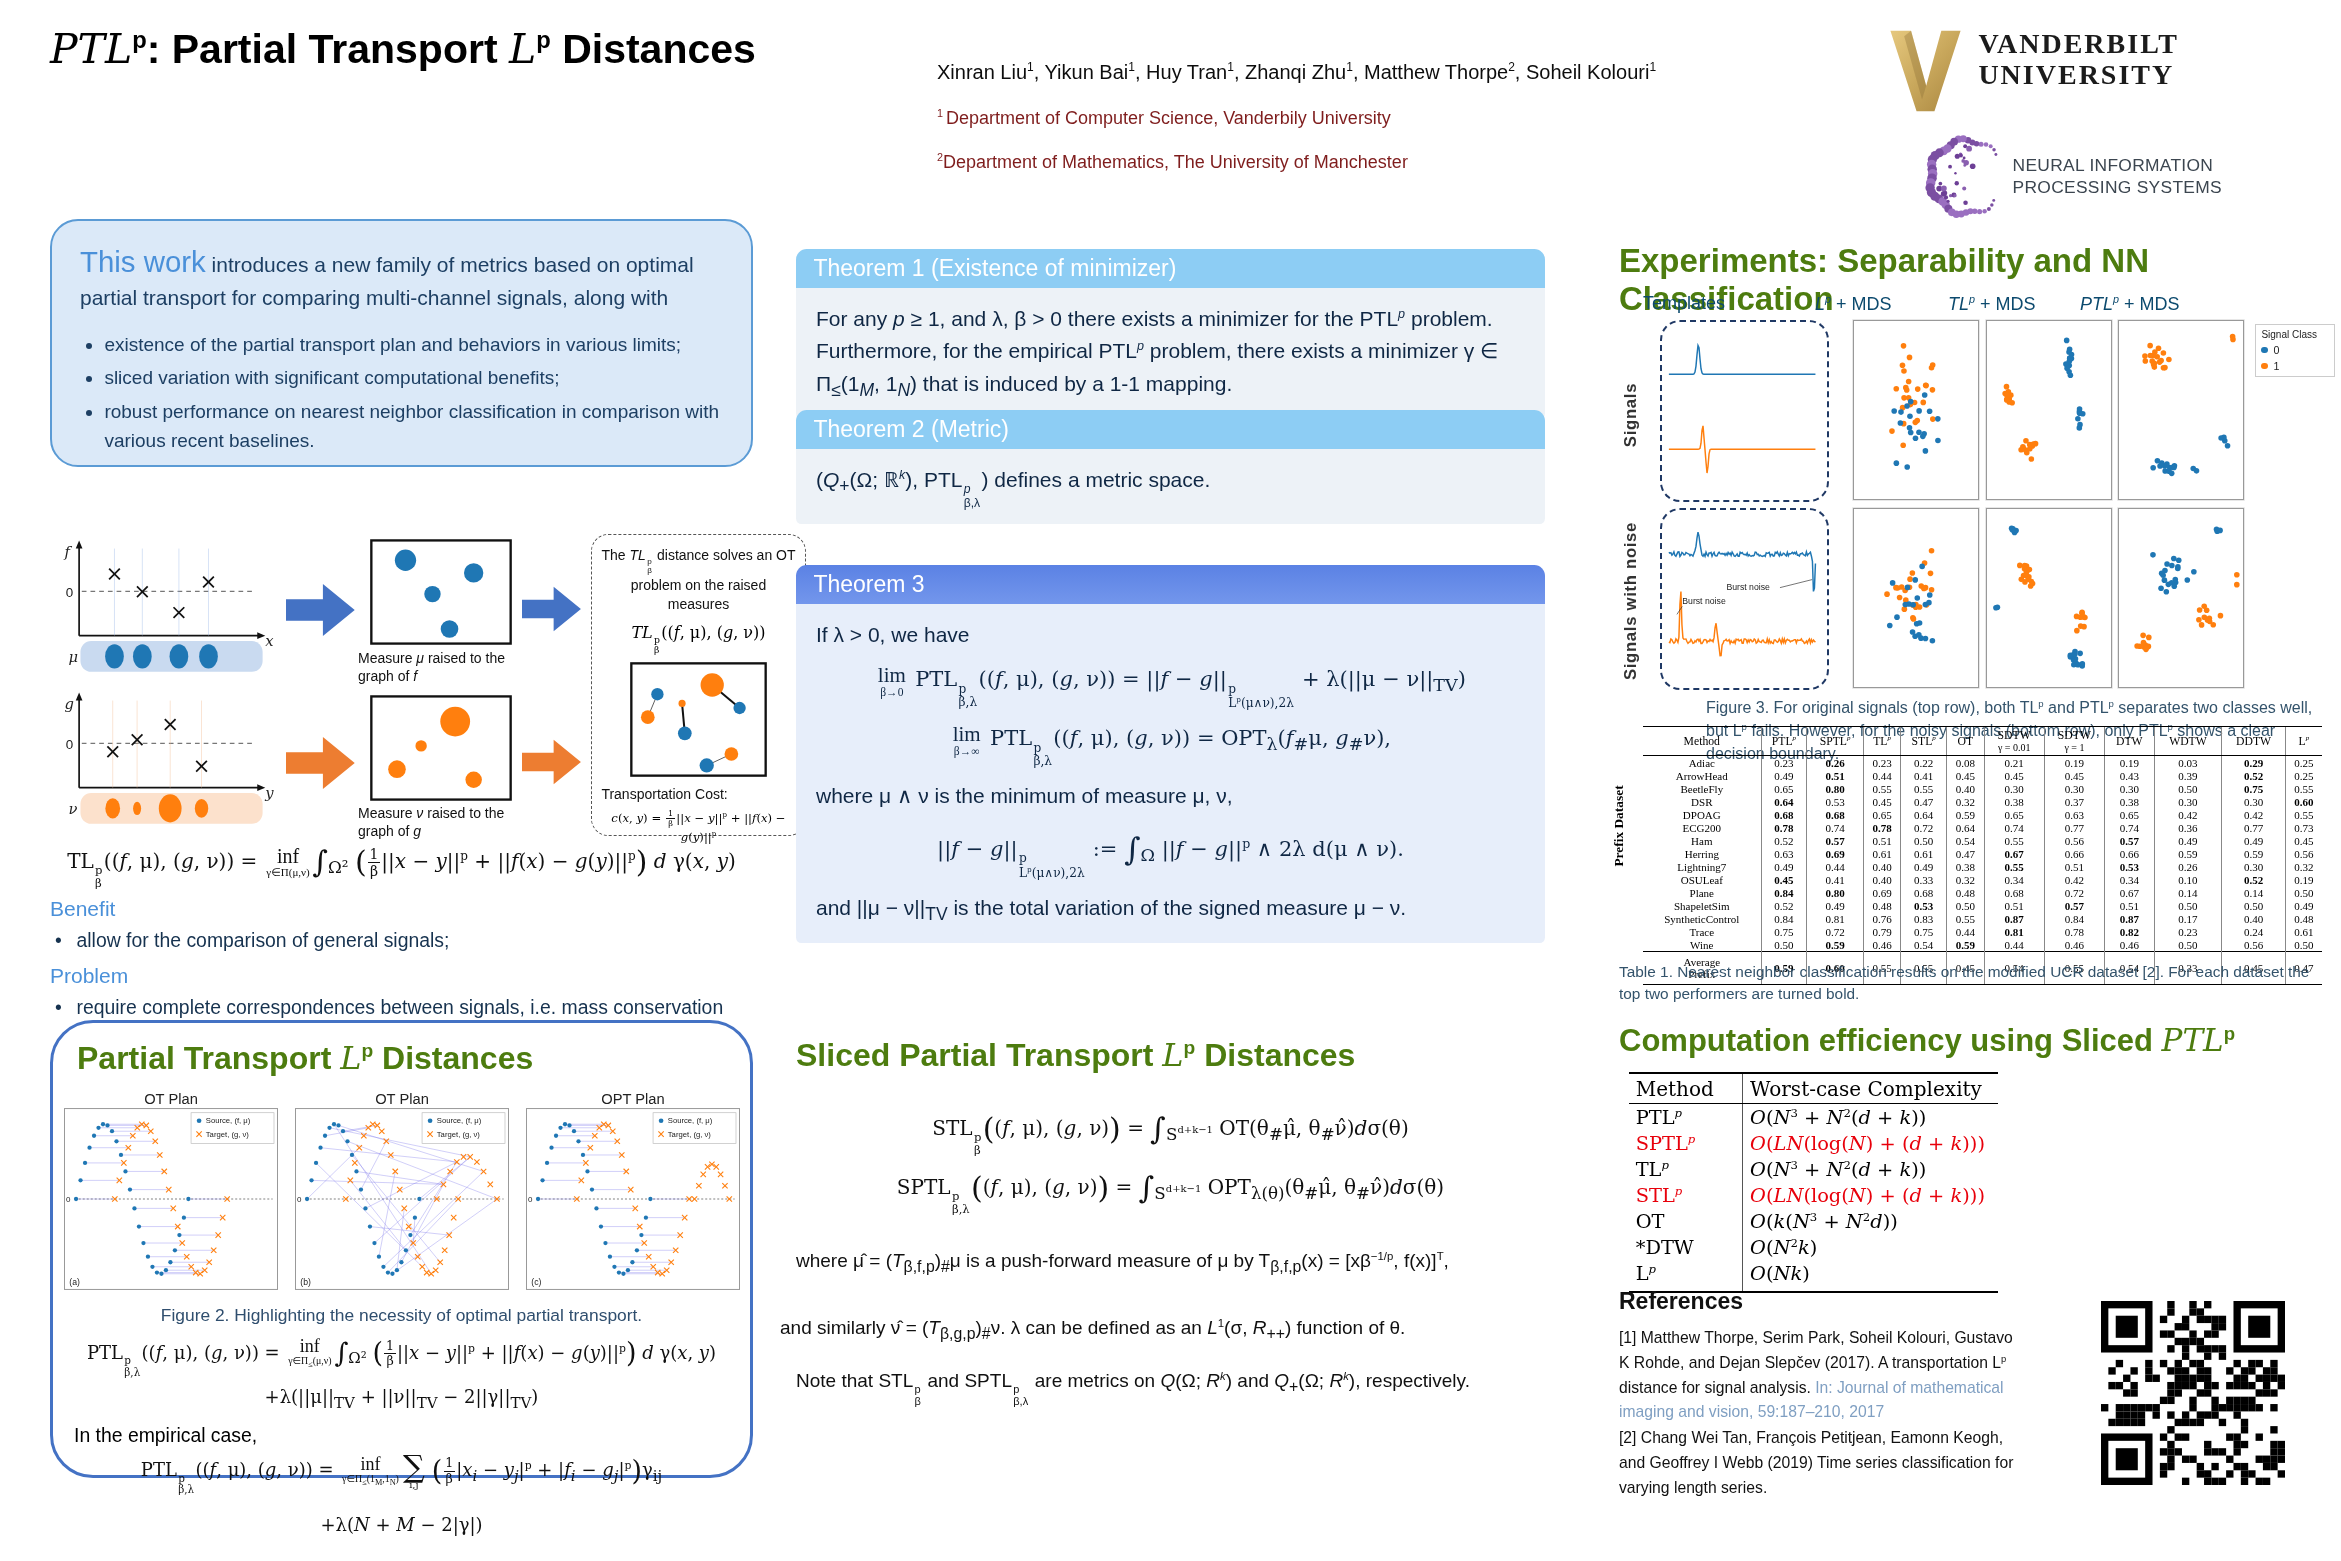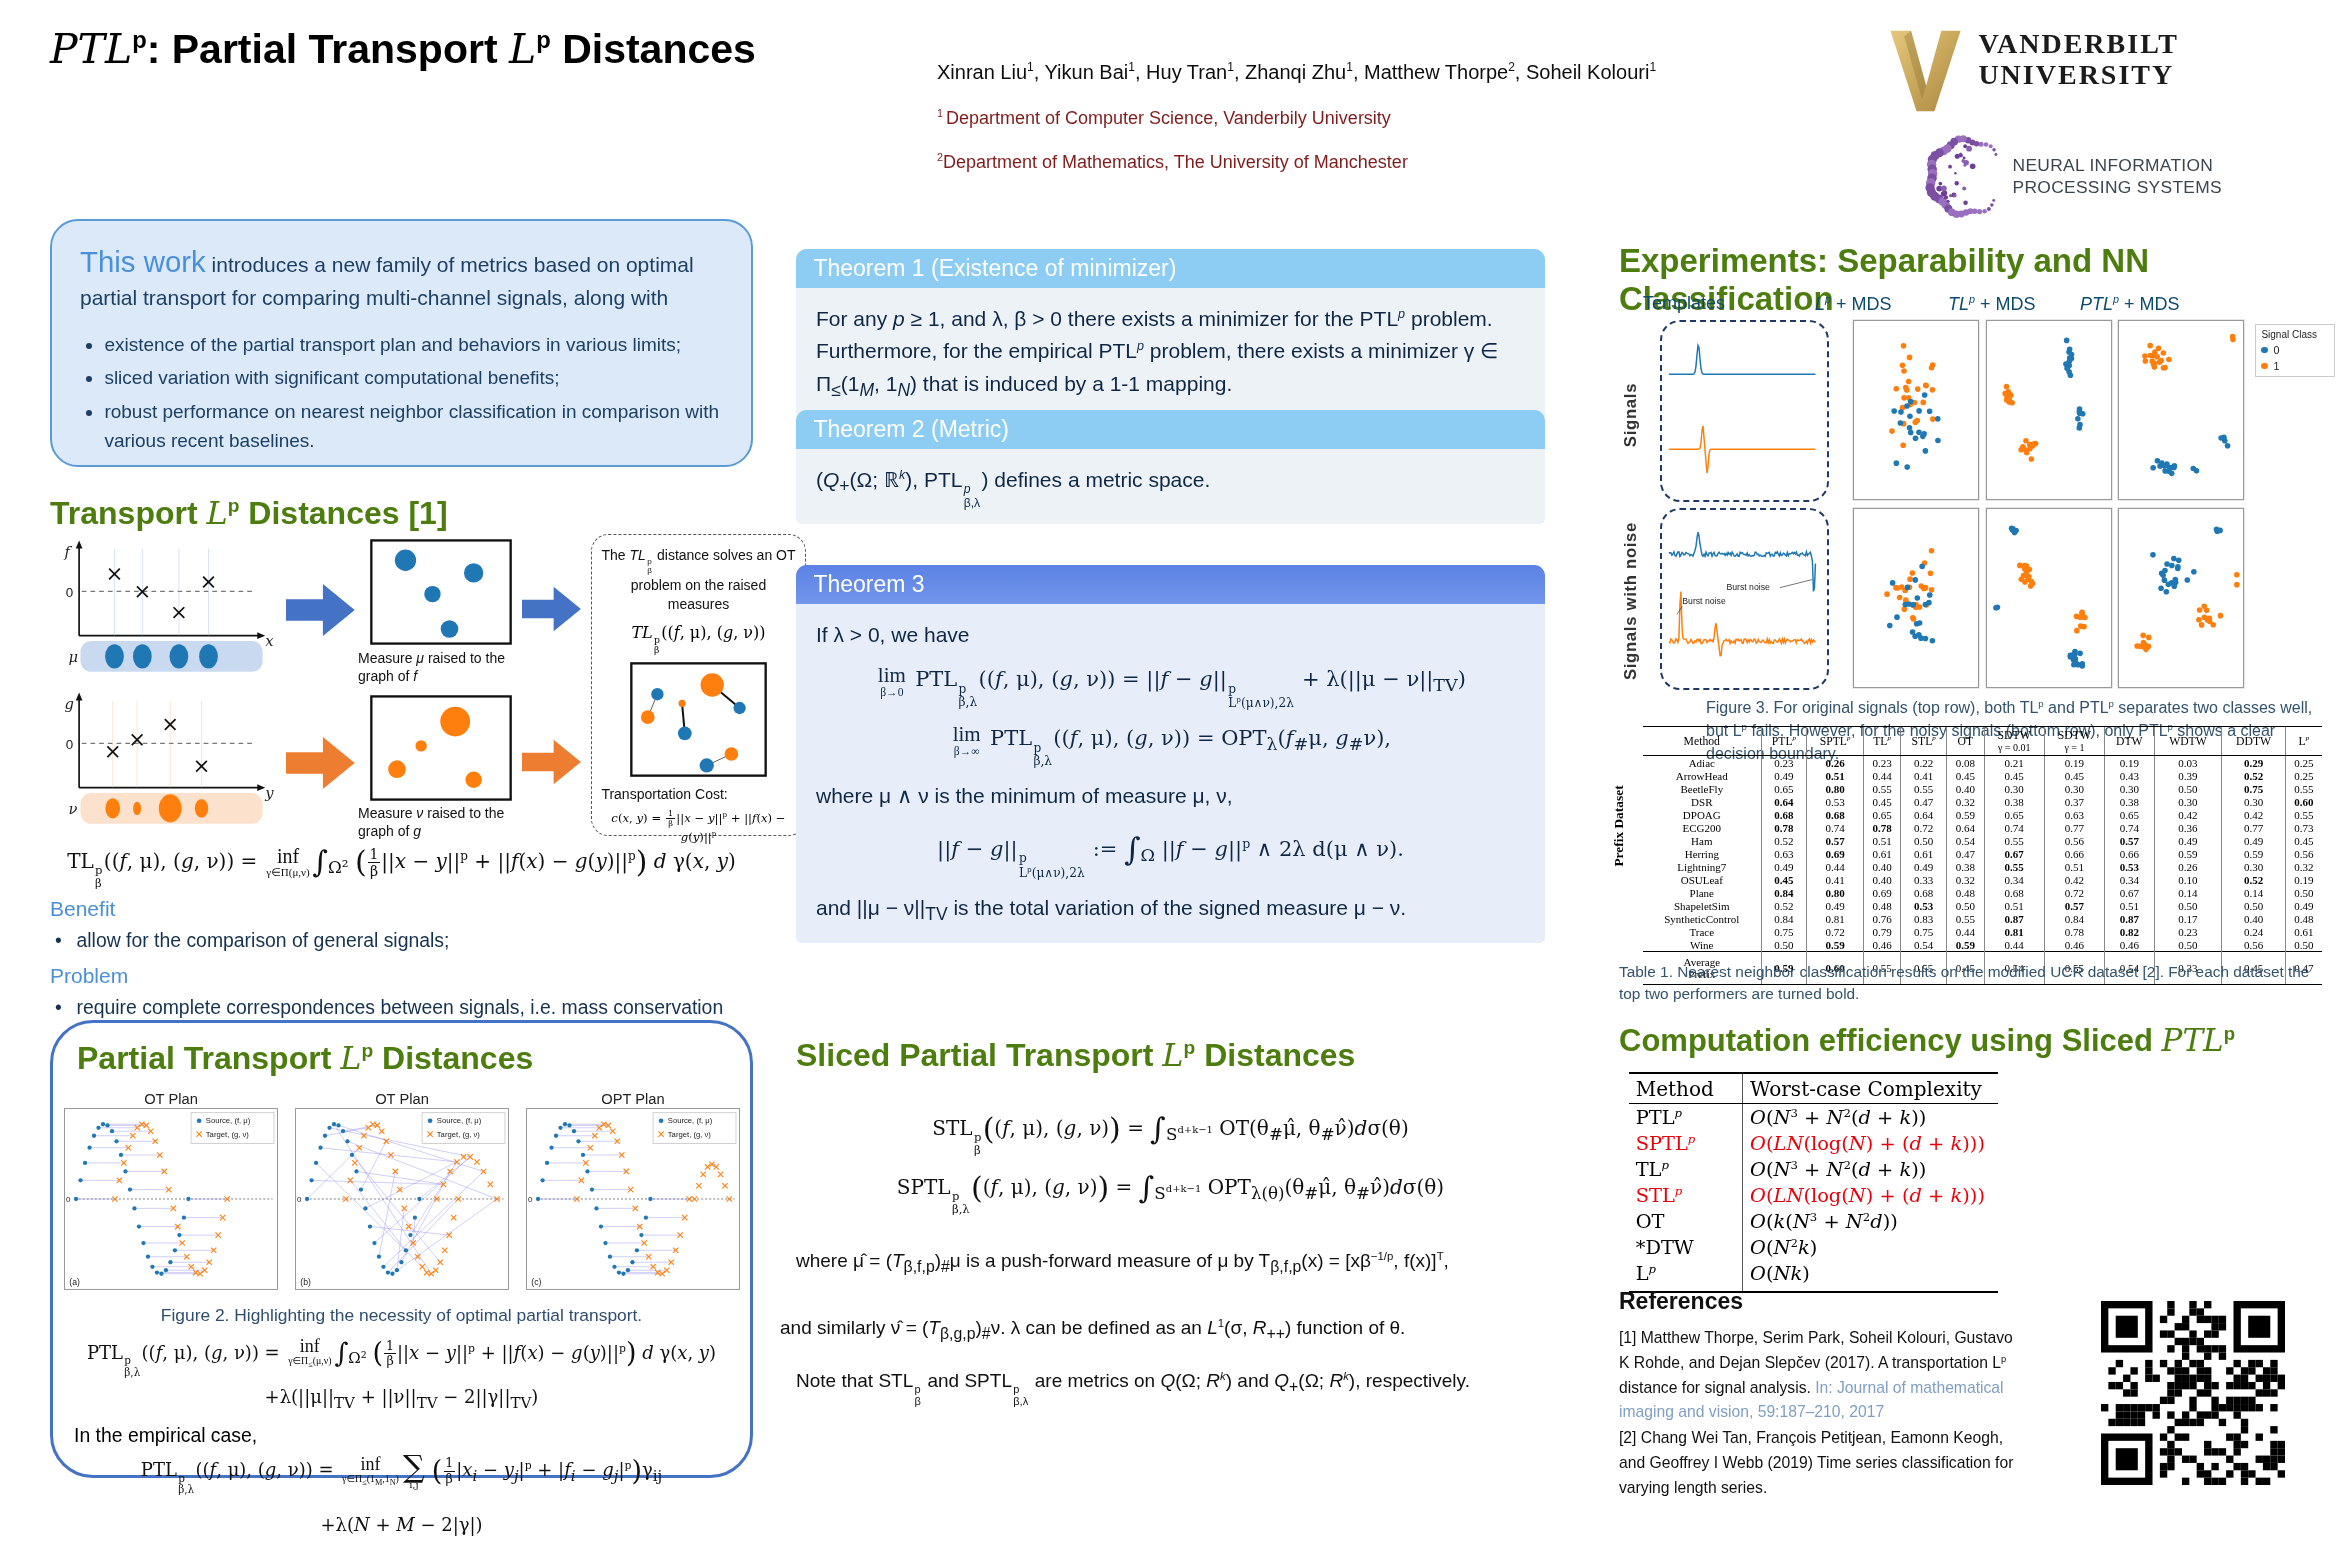--- a/index.html
+++ b/index.html
@@ -194,21 +194,20 @@
 
   <div class="abs" id="thiswork">
     <div class="lead"><span class="accent">This work</span><span> introduces a new family of metrics based on optimal partial transport for comparing multi-channel signals, along with</span></div>
     <ul id="tw-bullets">
         <li>existence of the partial transport plan and behaviors in various limits;</li>
         <li>sliced variation with significant computational benefits;</li>
         <li>robust performance on nearest neighbor classification in comparison with various recent baselines.</li>
       </ul>
   </div>
 
-  <div class="abs h2" style="left:50px;top:494px;">Transport <i class="mi">L</i><sup>p</sup> Distances [1]</div>
 
   <div class="abs" id="fig1">
     <svg class="abs" id="fig1-plot-f" style="left:5.4px;top:1.3px;" width="221" height="141" viewBox="0 0 330 210">
         <line x1="36" y1="150" x2="36" y2="14" stroke="#111" stroke-width="2.5"></line>
         <polygon points="36,8 31,20 41,20" fill="#111"></polygon>
         <line x1="36" y1="150" x2="308" y2="150" stroke="#111" stroke-width="2.5"></line>
         <polygon points="314,150 302,145 302,155" fill="#111"></polygon>
         <text x="14" y="32" font-size="22" fill="#222" font-family="DejaVu Serif, serif" font-style="italic">f</text>
         <text x="314" y="165" font-size="22" fill="#222" font-family="DejaVu Serif, serif" font-style="italic">x</text>
         <line x1="40" y1="84" x2="298" y2="84" stroke="#777" stroke-width="2" stroke-dasharray="7 6"></line>

